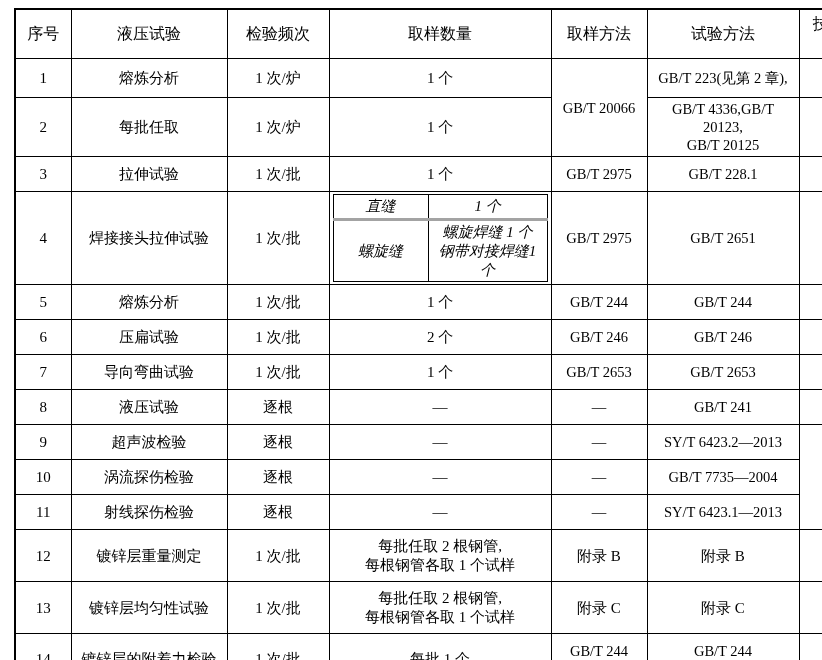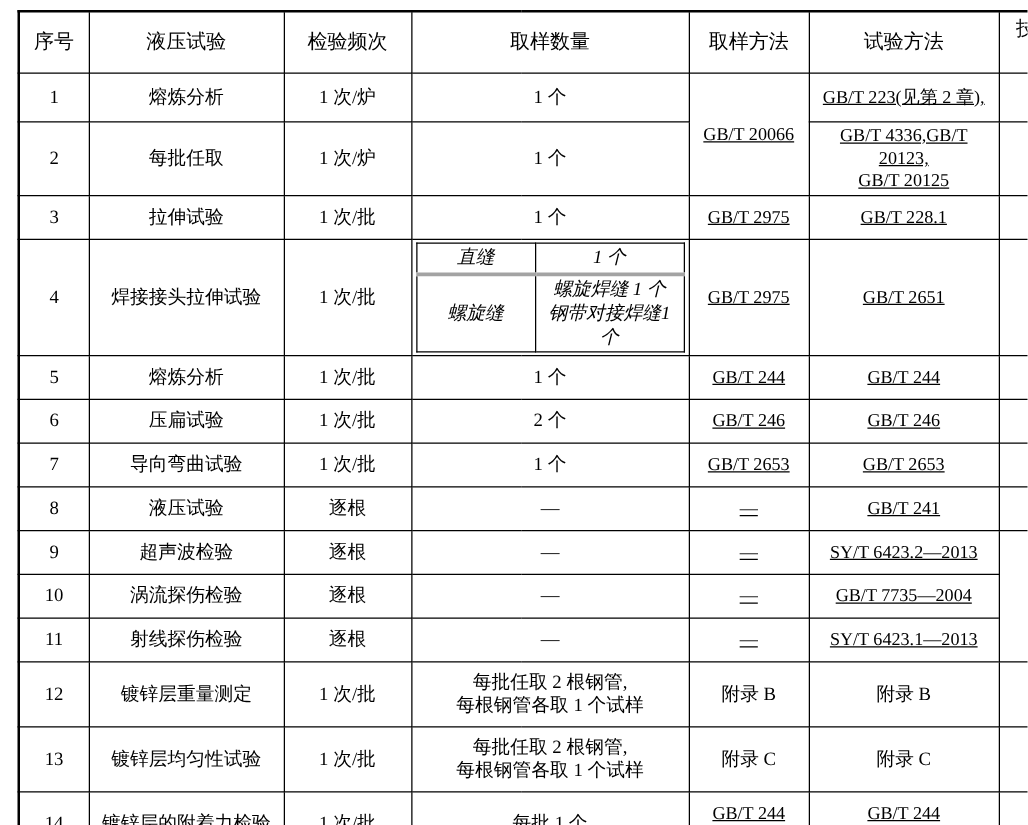--- a/index.html
+++ b/index.html
@@ -41,21 +41,20 @@
   .hdr td {
     height: 44px;
     font-size: 16px;
   }
   .cn {
     font-family: "Liberation Serif", "DejaVu Serif", serif;
   }
   .lat {
     font-family: "Liberation Serif", "DejaVu Serif", serif;
     font-size: 14.5px;
-    text-decoration: underline;
   }
   .num {
     font-family: "Liberation Serif", "DejaVu Serif", serif;
     font-size: 15px;
   }
   .two-line {
     line-height: 1.3;
   }
   .tall-row td { height: 34px; }
   .row-h30 td { height: 30px; }

